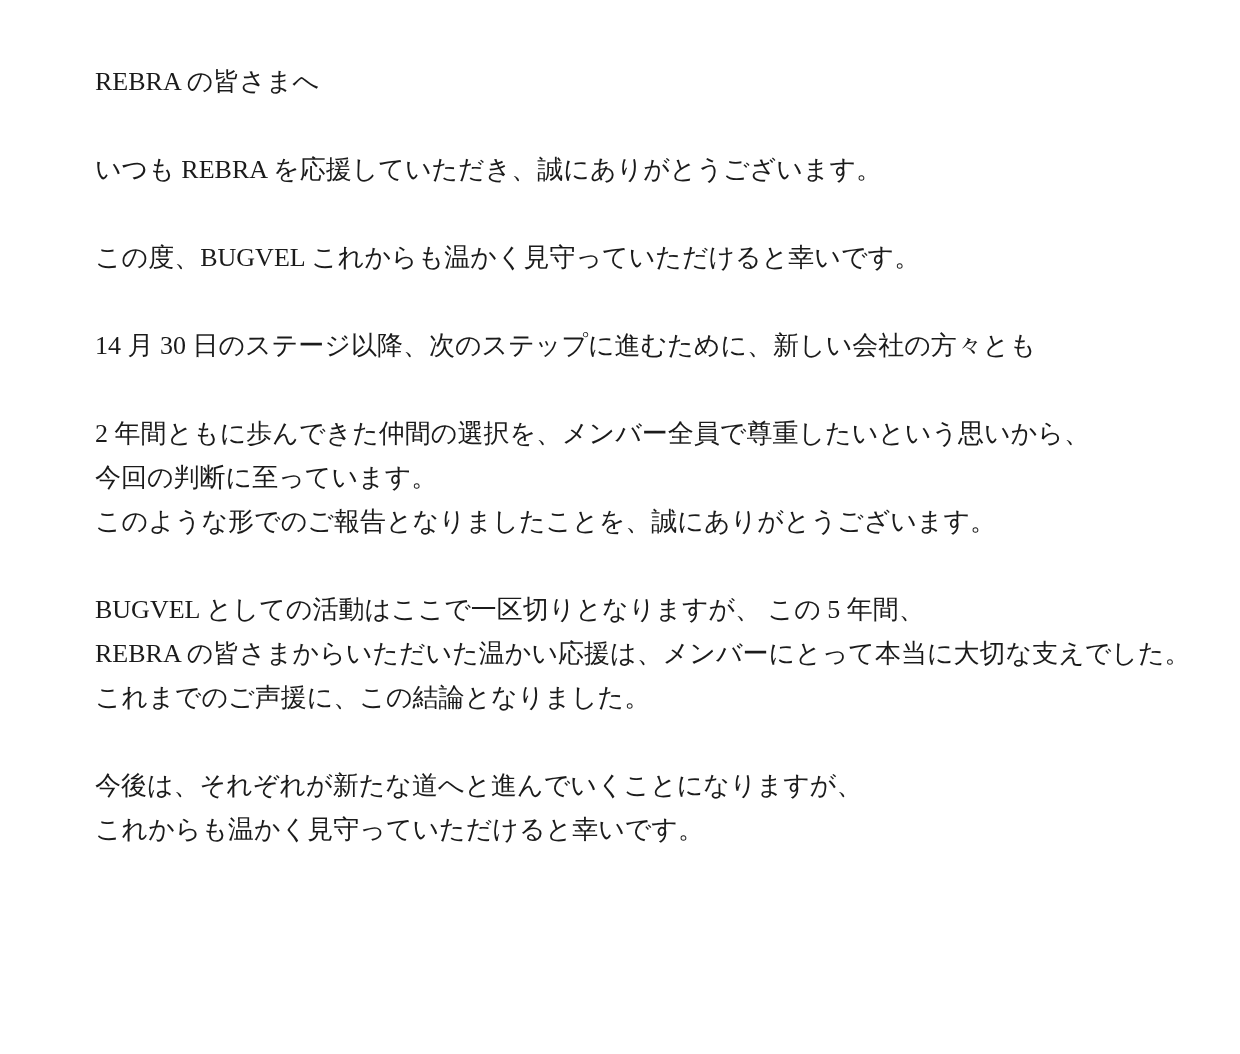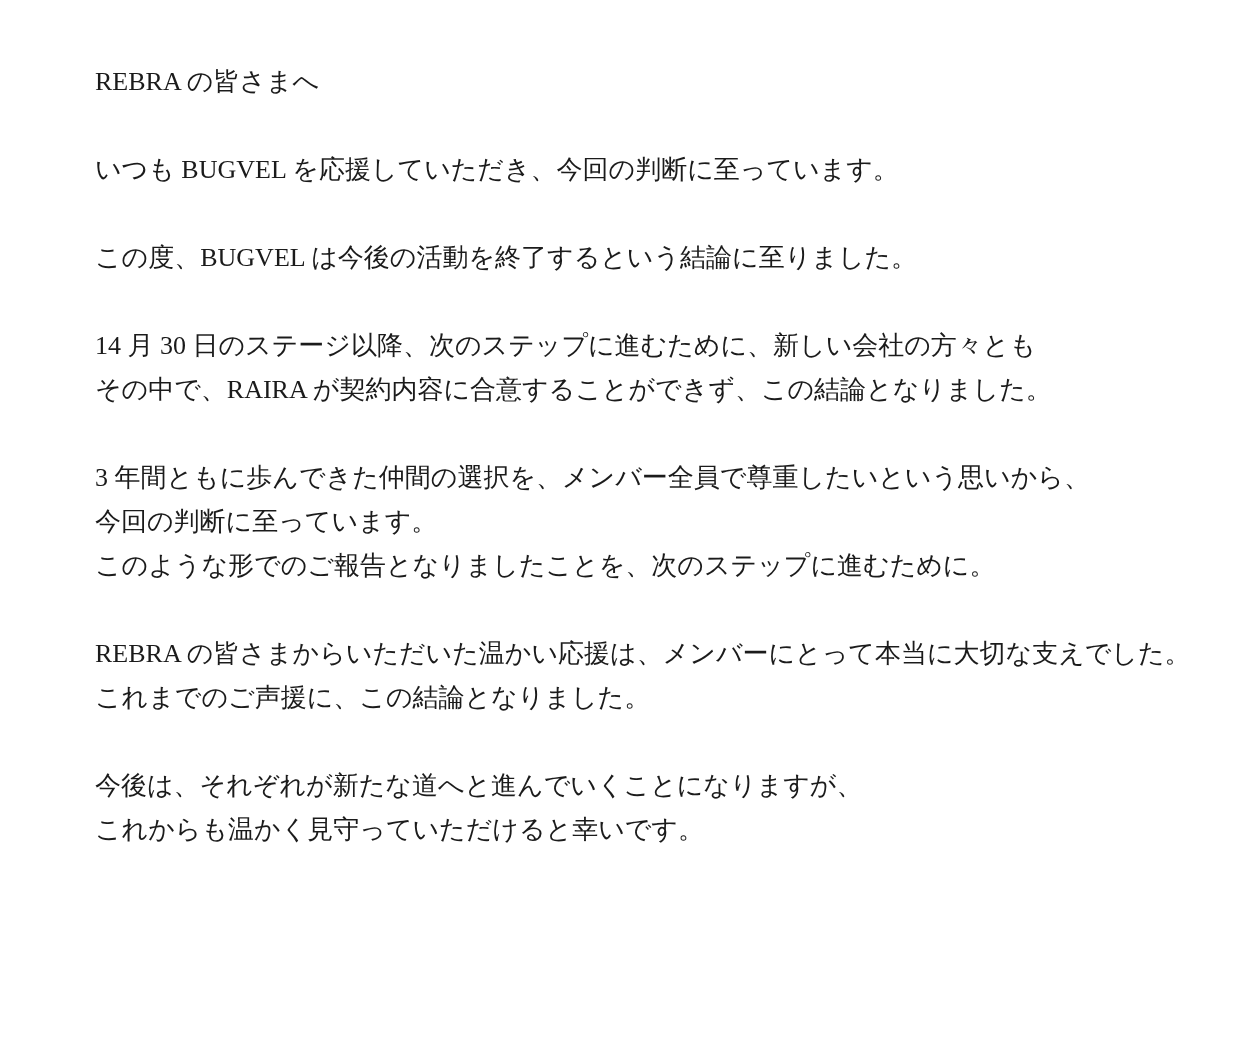--- a/index.html
+++ b/index.html
@@ -35,39 +35,39 @@
 </head>
 <body>
 
 <main class="page">
 
   <p class="para">
     <span class="line">REBRA の皆さまへ</span>
   </p>
 
   <p class="para">
-    <span class="line">いつも BUGVEL を応援していただき、今回の判断に至っています。</span>
+    <span class="line">いつも REBRA を応援していただき、誠にありがとうございます。</span>
   </p>
 
   <p class="para">
-    <span class="line">この度、BUGVEL は今後の活動を終了するという結論に至りました。</span>
+    <span class="line">この度、BUGVEL これからも温かく見守っていただけると幸いです。</span>
   </p>
 
   <p class="para">
     <span class="line">14 月 30 日のステージ以降、次のステップに進むために、新しい会社の方々とも</span>
-    <span class="line">その中で、RAIRA が契約内容に合意することができず、この結論となりました。</span>
   </p>
 
   <p class="para">
-    <span class="line">3 年間ともに歩んできた仲間の選択を、メンバー全員で尊重したいという思いから、</span>
+    <span class="line">2 年間ともに歩んできた仲間の選択を、メンバー全員で尊重したいという思いから、</span>
     <span class="line">今回の判断に至っています。</span>
-    <span class="line">このような形でのご報告となりましたことを、次のステップに進むために。</span>
+    <span class="line">このような形でのご報告となりましたことを、誠にありがとうございます。</span>
   </p>
 
   <p class="para">
+    <span class="line">BUGVEL としての活動はここで一区切りとなりますが、 この 5 年間、</span>
     <span class="line">REBRA の皆さまからいただいた温かい応援は、メンバーにとって本当に大切な支えでした。</span>
     <span class="line">これまでのご声援に、この結論となりました。</span>
   </p>
 
   <p class="para">
     <span class="line">今後は、それぞれが新たな道へと進んでいくことになりますが、</span>
     <span class="line">これからも温かく見守っていただけると幸いです。</span>
   </p>
 
 </main>

